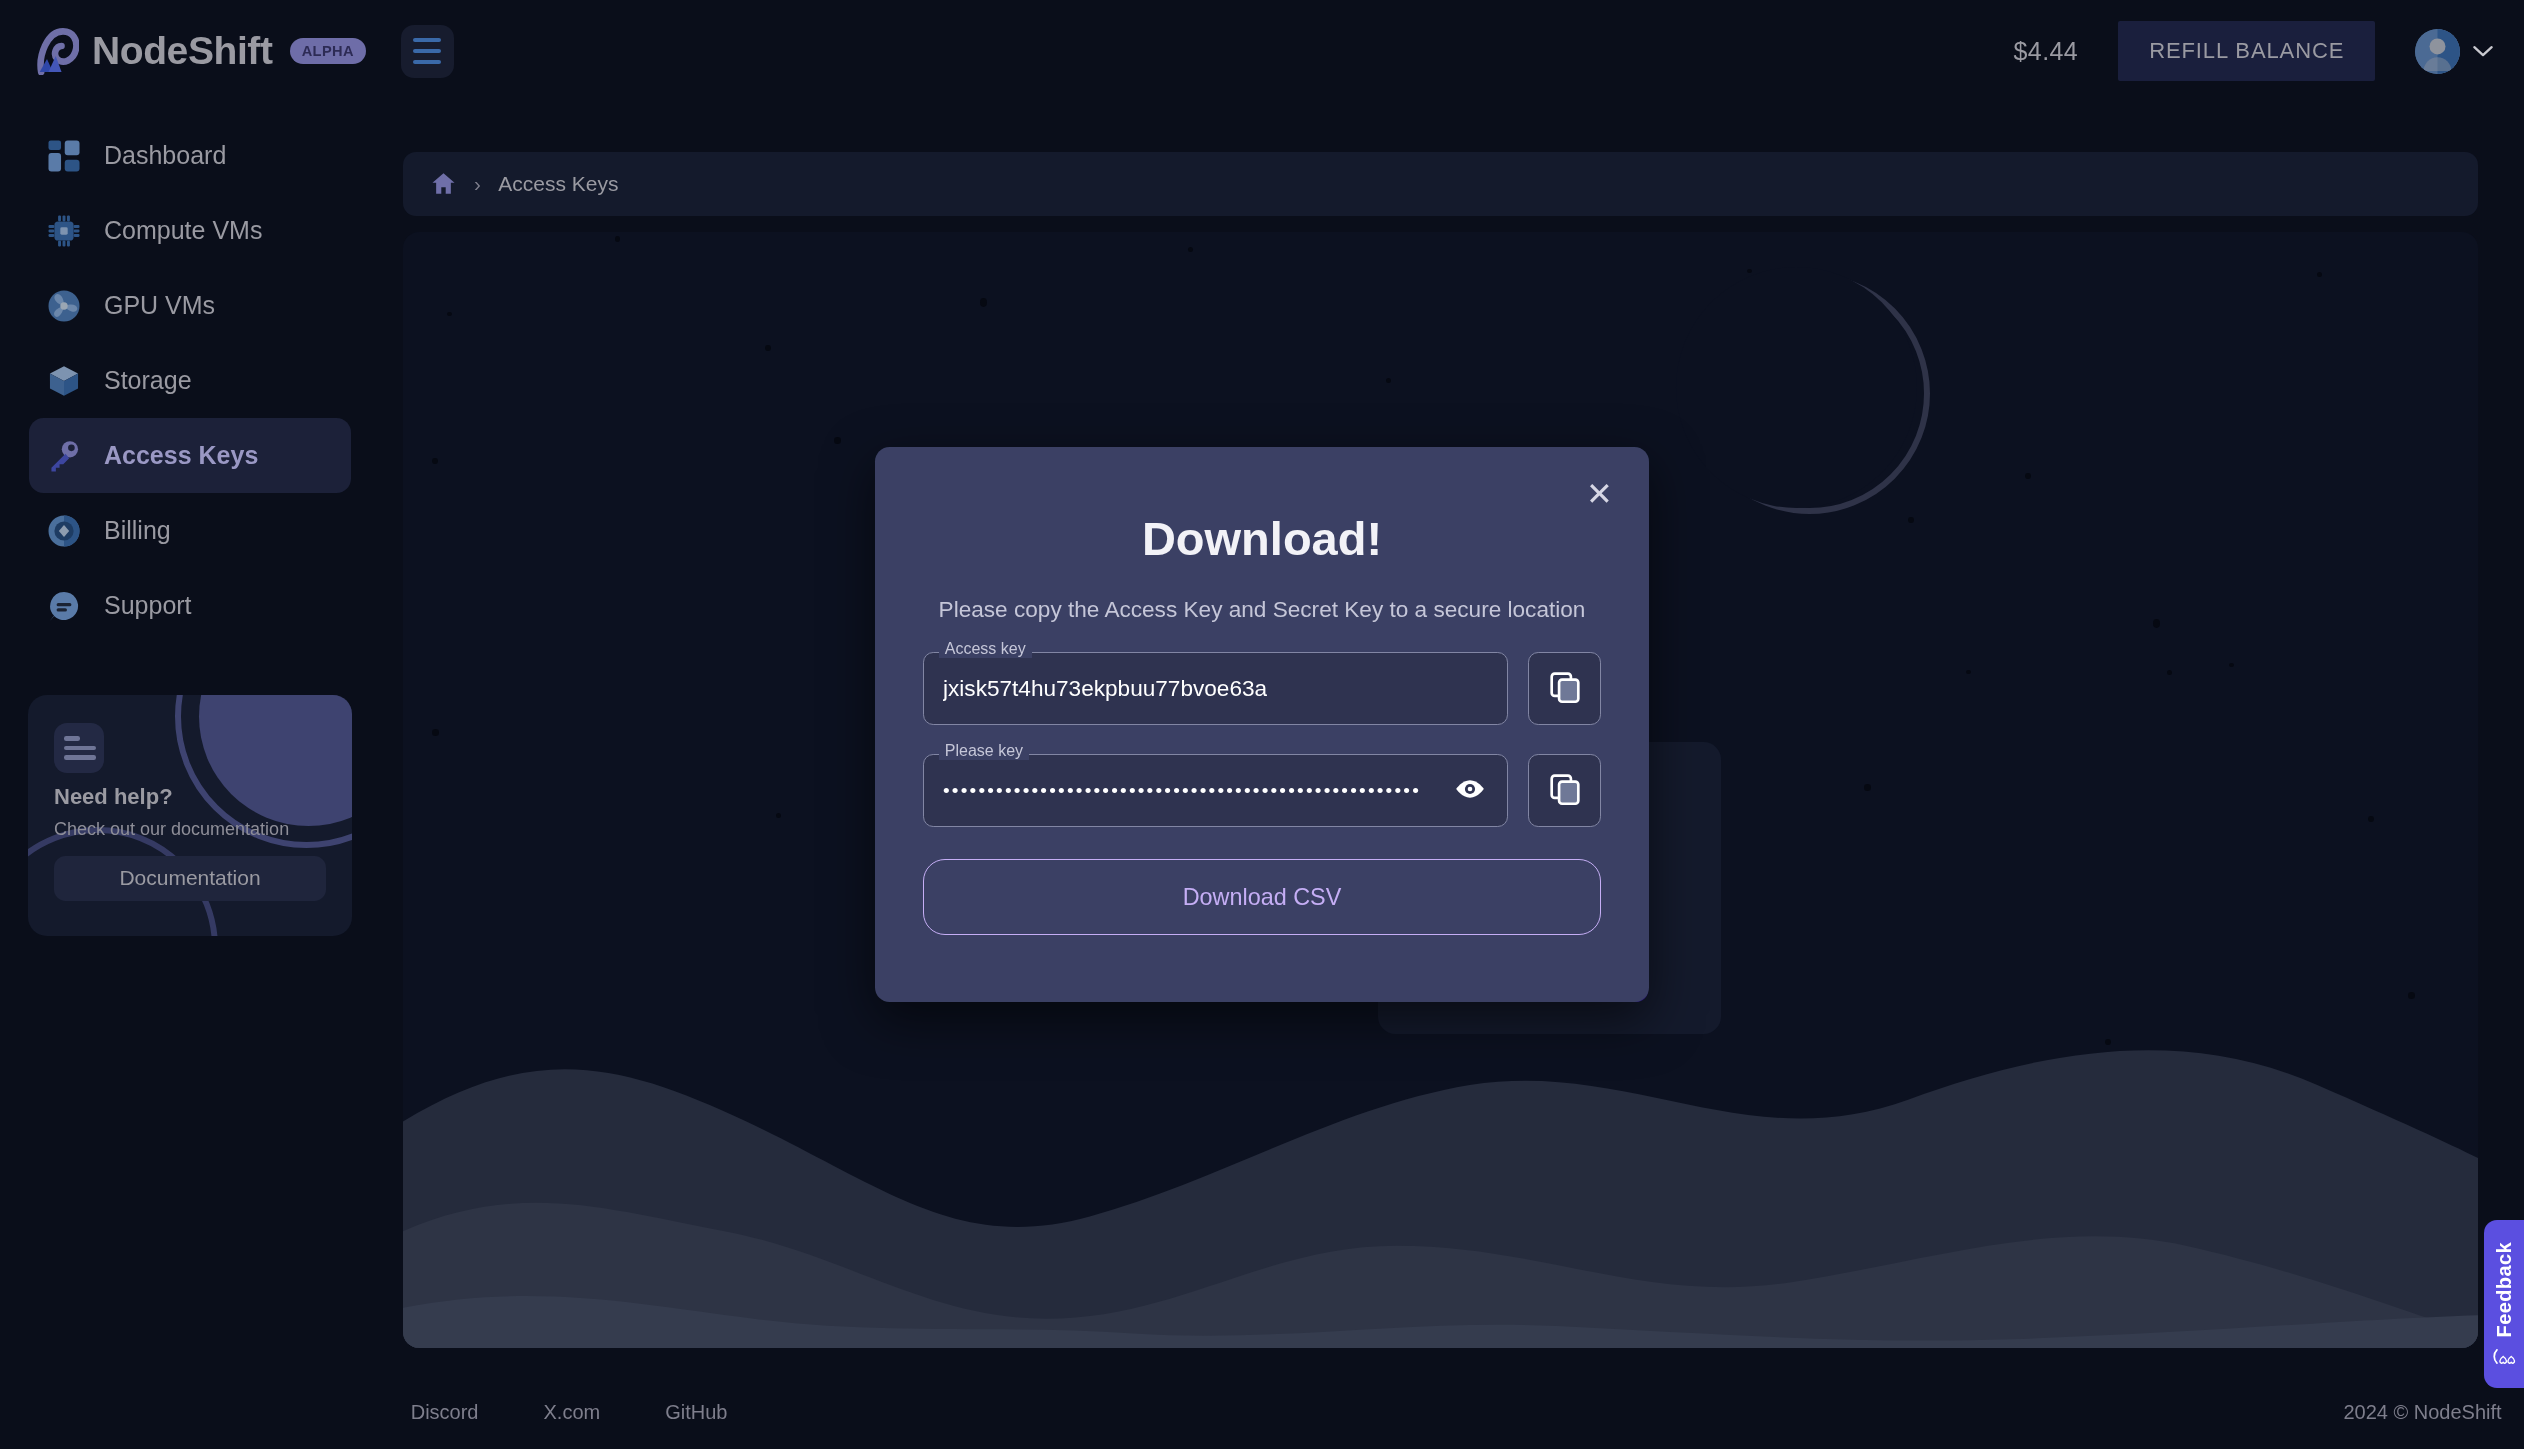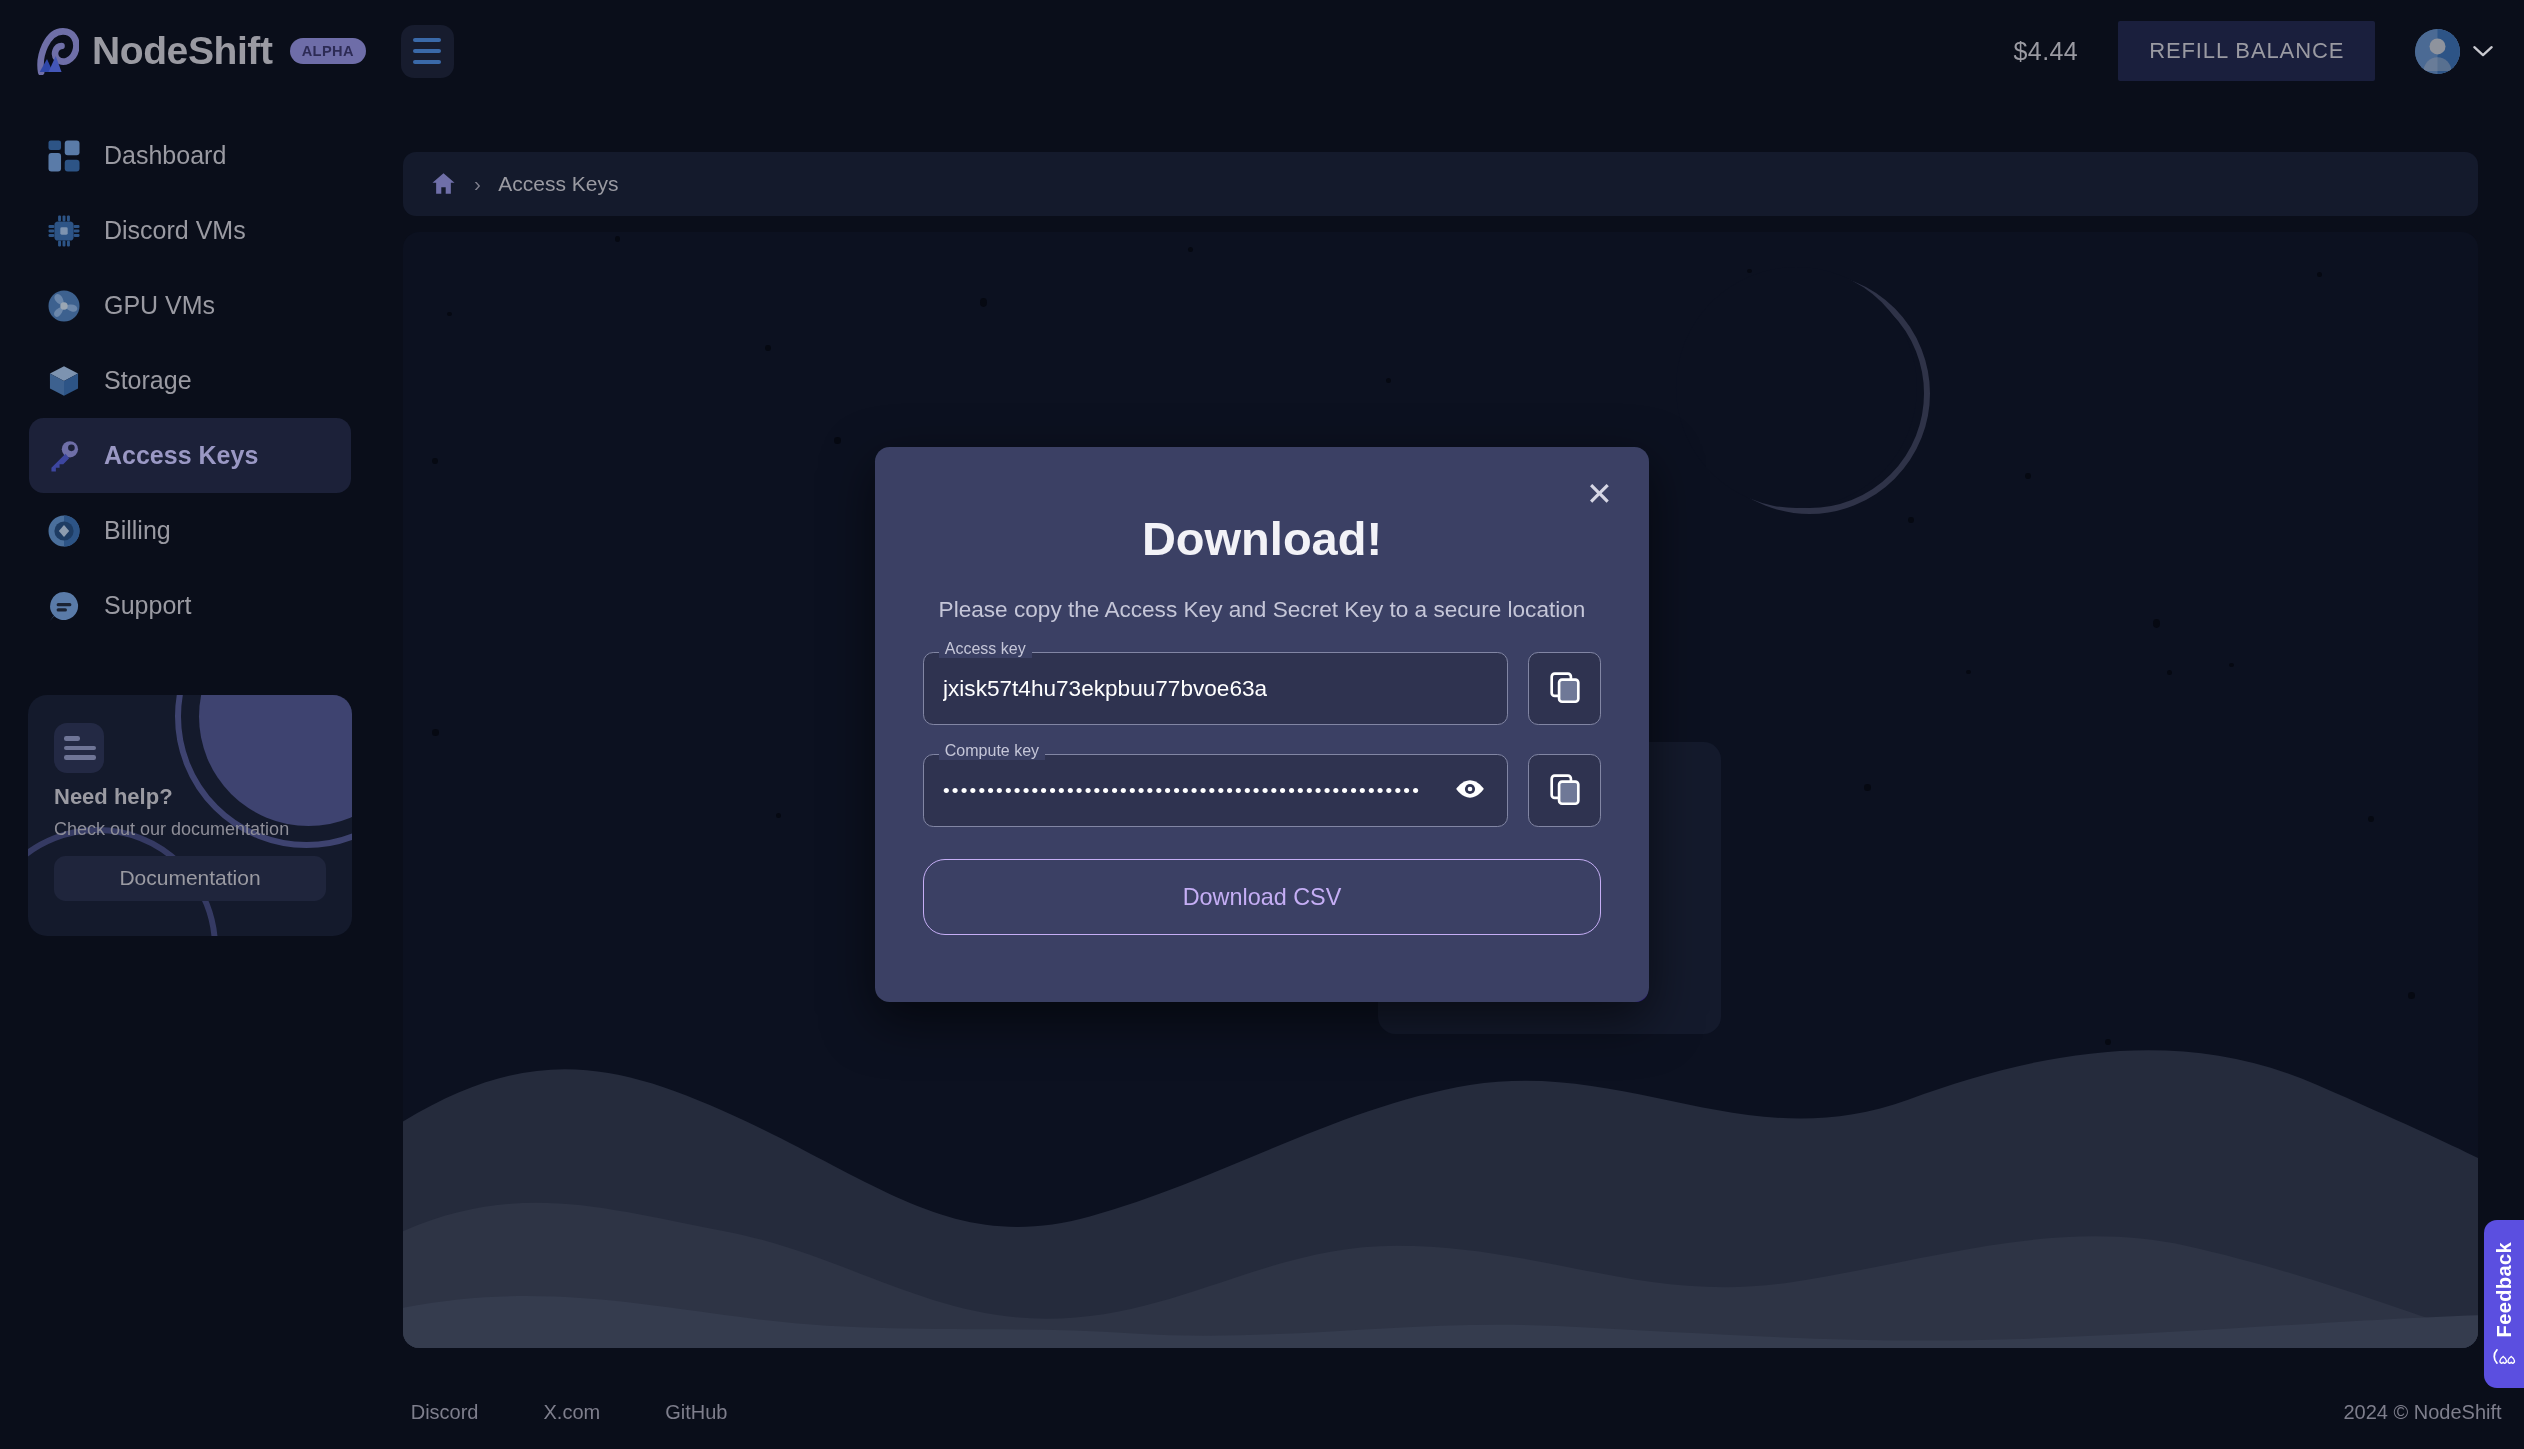--- a/index.html
+++ b/index.html
@@ -267,21 +267,21 @@
               <rect x="27" y="36" width="4" height="8" rx="1.5"></rect>
             <rect x="2" y="15" width="8" height="4" rx="1.5"></rect>
               <rect x="2" y="21" width="8" height="4" rx="1.5"></rect>
               <rect x="2" y="27" width="8" height="4" rx="1.5"></rect>
             <rect x="36" y="15" width="8" height="4" rx="1.5"></rect>
               <rect x="36" y="21" width="8" height="4" rx="1.5"></rect>
               <rect x="36" y="27" width="8" height="4" rx="1.5"></rect>
           </g>
         </svg>
       </span>
-      <span>Discord VMs</span>
+      <span>Compute VMs</span>
     </div>
 
     <div class="nav-item">
       <span class="nav-icon">
         <svg width="34" height="34" viewBox="0 0 46 46">
           <circle cx="23" cy="23" r="21" fill="#3d618f"></circle>
           <path d="M23 23 C23 12 18 6 13 7 C8 9 8 18 23 23Z" fill="#6b87ab"></path>
           <path d="M23 23 C33 19 40 21 41 26 C41 32 33 34 23 23Z" fill="#6b87ab"></path>
           <path d="M23 23 C21 34 15 40 11 37 C7 33 11 26 23 23Z" fill="#6b87ab"></path>
           <circle cx="23" cy="23" r="5" fill="#9aa6b3"></circle>
@@ -449,21 +449,21 @@
             <svg width="34" height="34" viewBox="0 0 46 46">
               <rect x="5" y="5" width="26" height="30" rx="4" fill="none" stroke="#fff" stroke-width="3.6"></rect>
               <rect x="15" y="13" width="26" height="30" rx="4" fill="#6f7897" stroke="#fff" stroke-width="3.6"></rect>
             </svg>
           </span>
         </button>
       </div>
 
       <div class="field-row">
         <div class="field-wrap">
-          <span class="field-legend">Compute key</span>
+          <span class="field-legend">Please key</span>
           <div class="field-box">
             <span class="field-value masked">••••••••••••••••••••••••••••••••••••••••••••••••••••••</span>
             <button class="eye-btn">
               <span>
                 <svg width="32" height="22" viewBox="0 0 44 30">
                   <path d="M22 3 C33 3 41 15 41 15 C41 15 33 27 22 27 C11 27 3 15 3 15 C3 15 11 3 22 3 Z" fill="#fff"></path>
                   <circle cx="22" cy="15" r="7" fill="#2f3350"></circle>
                   <circle cx="22" cy="15" r="3.2" fill="#fff"></circle>
                 </svg>
               </span>

